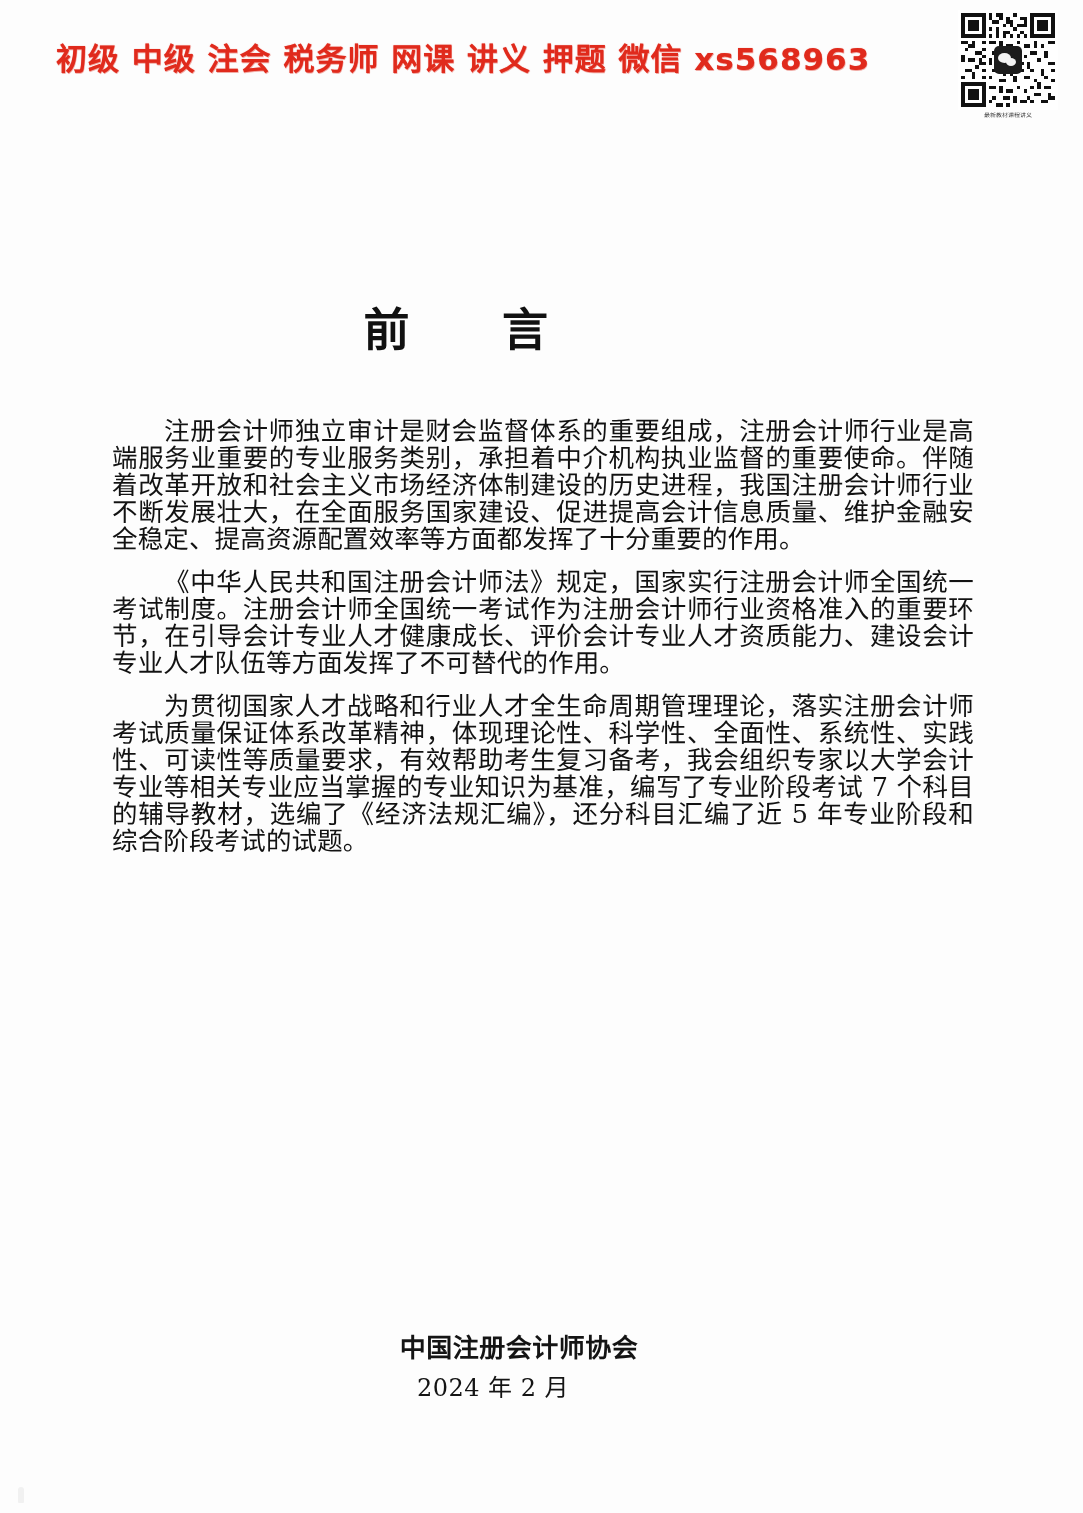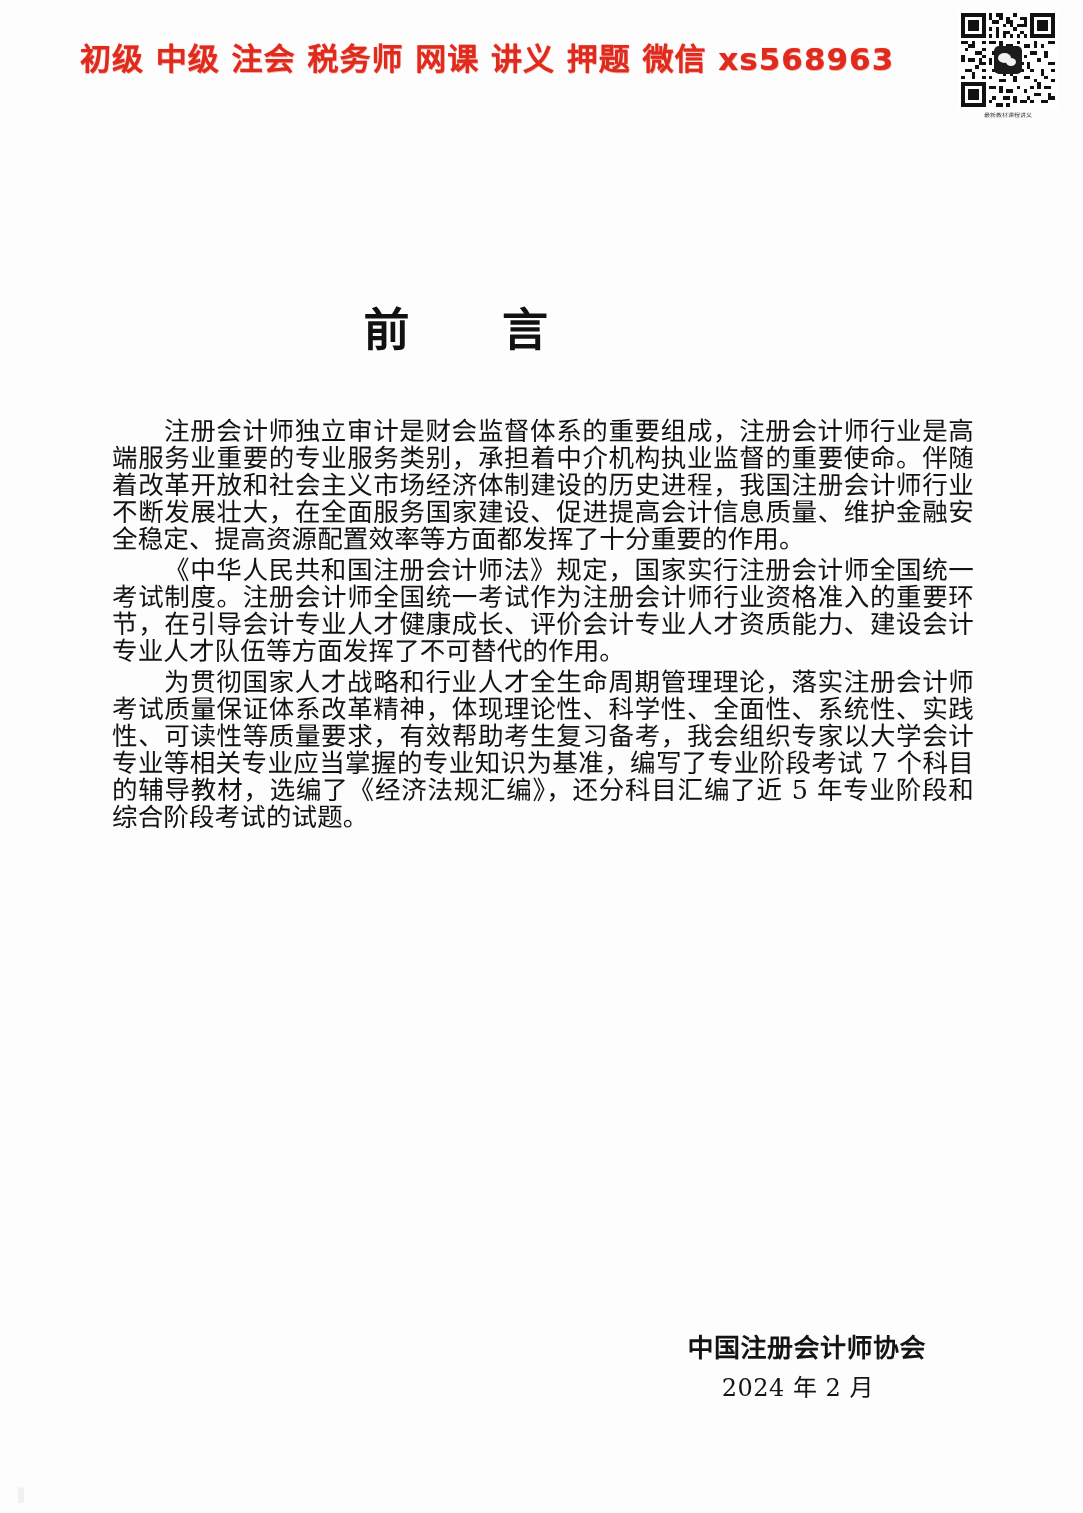--- a/index.html
+++ b/index.html
@@ -21,21 +21,21 @@
   .page {
     position: relative;
     width: 1083px;
     height: 1513px;
     background: #fdfdfd;
   }
 
   
   .ad-banner {
     position: absolute;
-    left: 80px;
+    left: 56px;
     top: 36px;
     width: 800px;
     height: 46px;
     display: flex;
     align-items: center;
   }
   .ad-text {
     font-family: "DejaVu Sans", "Liberation Sans", sans-serif;
     font-weight: bold;
     font-size: 31px;
@@ -130,29 +130,29 @@
     margin: 0 0 0 0;
     font-family: "DejaVu Serif", "Liberation Serif", serif;
     font-size: 25.5px;
     line-height: 27px;
     text-align: justify;
     text-justify: inter-ideograph;
     text-indent: 52px;
     color: #121212;
     letter-spacing: 0.15px;
   }
-  .para + .para { margin-top: 4px; }
+  .para + .para { margin-top: 16px; }
 
   
   .signature {
     position: absolute;
     left: 112px;
     top: 1328px;
     width: 862px;
-    text-align: right;
+    text-align: center;
     font-family: "DejaVu Serif", "Liberation Serif", serif;
     color: #141414;
   }
   .sig-org {
     font-size: 26px;
     line-height: 40px;
     font-weight: 600;
     padding-right: 48px;
     letter-spacing: 0.5px;
   }

